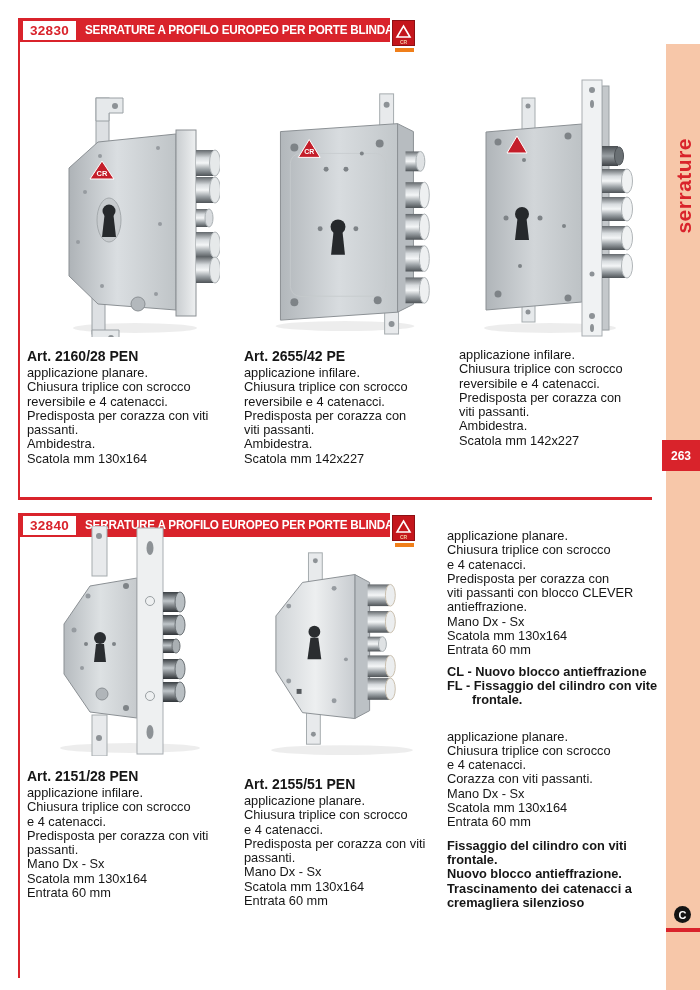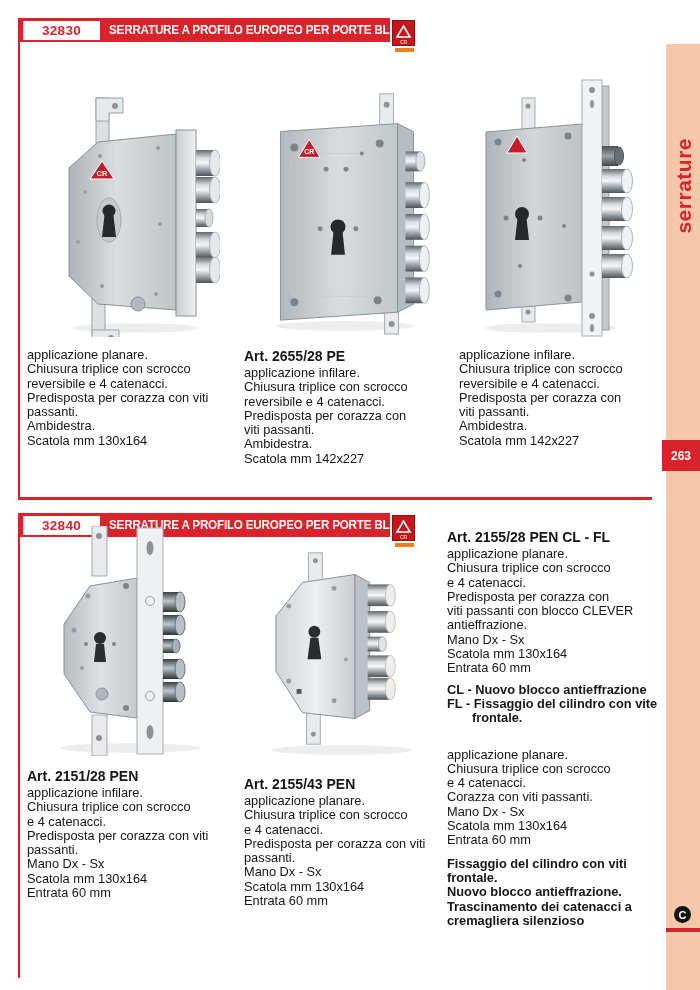--- a/index.html
+++ b/index.html
@@ -32,21 +32,21 @@
   
   .sec{position:absolute;left:18px;width:632px;}
   .sec1{top:18px;height:479px;border-left:2px solid var(--red);border-bottom:3px solid var(--red);}
   .sec2{top:513px;height:465px;border-left:2px solid var(--red);}
   .sec-header{
     position:absolute;left:0;top:0;width:370px;height:24px;background:var(--red);
     display:flex;align-items:center;overflow:visible;
   }
   .code-box{
     background:#fff;color:var(--red);font-weight:bold;font-size:13.5px;
-    margin-left:3px;padding:0 19px;height:19px;line-height:19px;letter-spacing:.3px;flex:none;
+    margin-left:3px;padding:0 7px;height:19px;line-height:19px;letter-spacing:.3px;flex:none;
   }
   .sec-title{
     color:#fff;font-weight:bold;font-size:12.6px;letter-spacing:-.25px;margin-left:9px;
     white-space:nowrap;transform:scaleX(.93);transform-origin:left center;
   }
   .brand-logo{position:absolute;left:372px;top:2px;width:23px;height:26px;}
   .brand-strip{position:absolute;left:375px;top:30px;width:19px;height:4px;background:#f07f1a;}
   
   .photo{position:absolute;}
   .photo svg{display:block;width:100%;height:100%;}
@@ -291,30 +291,31 @@
             <circle cx="108" cy="60" r="3.5"></circle>
             <circle cx="108" cy="222" r="3.5"></circle>
           <circle cx="64" cy="84" r="2"></circle>
             <circle cx="104" cy="150" r="2"></circle>
             <circle cx="60" cy="190" r="2"></circle>
         </g>
       </svg>
     </div>
 
     <div class="prod-text c1">
+      <div class="prod-name">Art. 2160/28 PEN</div>
       <div class="prod-desc">applicazione planare.
 Chiusura triplice con scrocco
 reversibile e 4 catenacci.
 Predisposta per corazza con viti
 passanti.
 Ambidestra.
 Scatola mm 130x164</div>
     </div>
     <div class="prod-text c2">
-      <div class="prod-name">Art. 2655/28 PE</div>
+      <div class="prod-name">Art. 2655/42 PE</div>
       <div class="prod-desc">applicazione infilare.
 Chiusura triplice con scrocco
 reversibile e 4 catenacci.
 Predisposta per corazza con
 viti passanti.
 Ambidestra.
 Scatola mm 142x227</div>
     </div>
     <div class="prod-text c3">
       <div class="prod-desc">applicazione infilare.
@@ -460,34 +461,33 @@
       <div class="prod-desc">applicazione infilare.
 Chiusura triplice con scrocco
 e 4 catenacci.
 Predisposta per corazza con viti
 passanti.
 Mano Dx - Sx
 Scatola mm 130x164
 Entrata 60 mm</div>
     </div>
     <div class="prod-text c2">
-      <div class="prod-name">Art. 2155/43 PEN</div>
+      <div class="prod-name">Art. 2155/51 PEN</div>
       <div class="prod-desc">applicazione planare.
 Chiusura triplice con scrocco
 e 4 catenacci.
 Predisposta per corazza con viti
 passanti.
 Mano Dx - Sx
 Scatola mm 130x164
 Entrata 60 mm</div>
     </div>
 
     <div class="rc">
       <div>
-        <div class="prod-name">Art. 2155/28 PEN CL - FL</div>
         <div class="prod-desc">applicazione planare.
 Chiusura triplice con scrocco
 e 4 catenacci.
 Predisposta per corazza con
 viti passanti con blocco CLEVER
 antieffrazione.
 Mano Dx - Sx
 Scatola mm 130x164
 Entrata 60 mm</div>
       </div>

